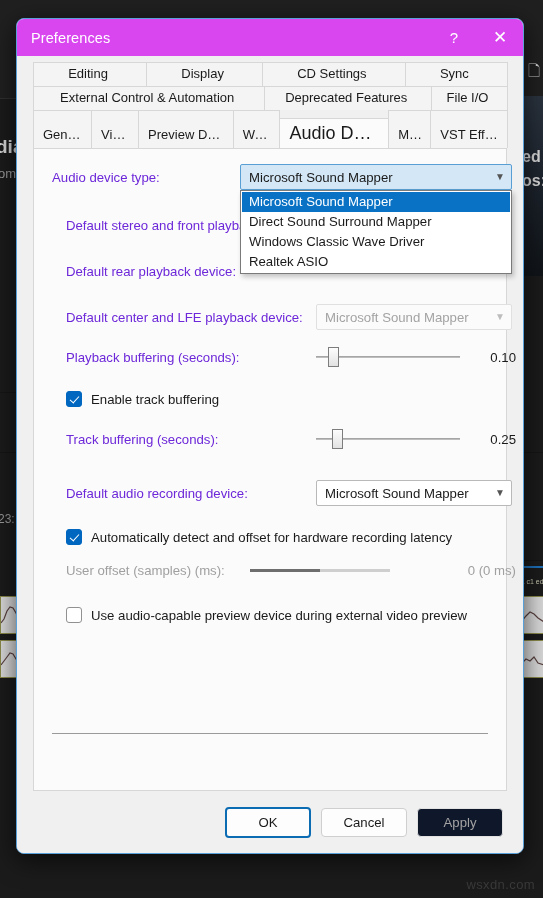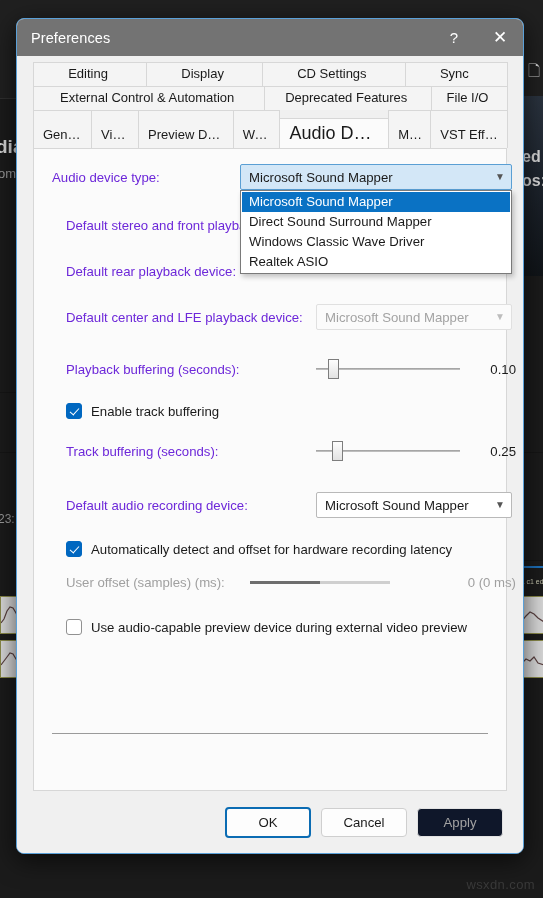--- a/index.html
+++ b/index.html
@@ -85,21 +85,21 @@
     box-shadow: 0 6px 26px rgba(0,0,0,.65);
     background: #f0f0f0;
     overflow: hidden;
     border: 1px solid #5aa0d8;
     box-sizing: border-box;
     display: flex;
     flex-direction: column;
   }
   .titlebar {
     height: 37px;
-    background: #737373;
+    background: #d946ef;
     display: flex;
     align-items: center;
     flex: 0 0 auto;
     position: relative;
   }
   .title-text {
     color: #ffffff;
     font-size: 14.5px;
     margin-left: 14px;
     letter-spacing: .1px;
@@ -487,21 +487,21 @@
       </div>
 
       <div class="row" style="height:28px; margin-bottom:18px;">
         <div class="label indent">Default stereo and front playback device:</div>
       </div>
 
       <div class="row" style="height:28px; margin-bottom:18px;">
         <div class="label indent">Default rear playback device:</div>
       </div>
 
-      <div class="row" style="height:28px; margin-bottom:26px;">
+      <div class="row" style="height:28px; margin-bottom:14px;">
         <div class="label indent">Default center and LFE playback device:</div>
         <div class="combo disabled" style="position:absolute; left:264px; width:196px;">
           <span>Microsoft Sound Mapper</span>
           <span class="chev">▼</span>
         </div>
       </div>
 
       <div class="row" style="height:24px; margin-bottom:22px;">
         <div class="label indent">Playback buffering (seconds):</div>
         <div class="slider" style="position:absolute; left:264px; width:144px;">

